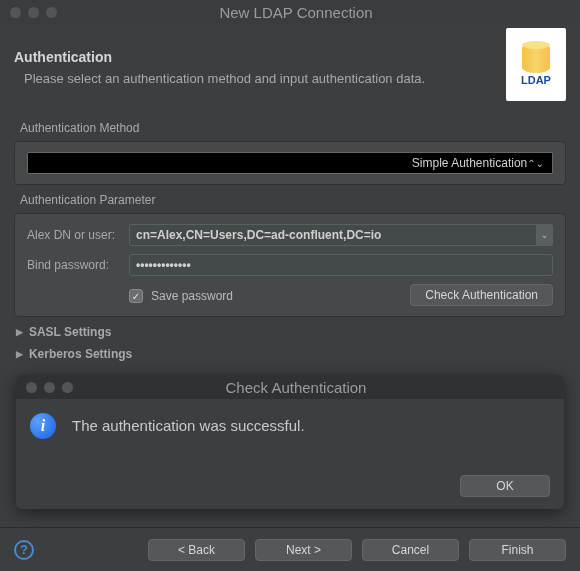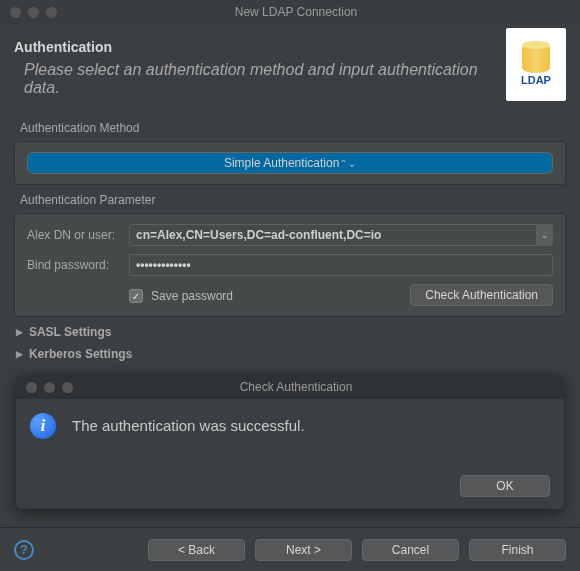--- a/index.html
+++ b/index.html
@@ -1,32 +1,32 @@
 <!DOCTYPE html>
 <html><head>
 <meta charset="utf-8">
 <style>
   * { box-sizing: border-box; margin: 0; padding: 0; font-family: -apple-system, BlinkMacSystemFont, "Segoe UI", Arial, sans-serif; }
   body { width: 580px; height: 571px; background: #3c3f41; color: #bbbbbb; font-size: 12px; overflow: hidden; }
   .titlebar { height: 24px; background: #3a3d3f; display: flex; align-items: center; position: relative; }
   .traffic { display: flex; gap: 7px; padding-left: 10px; }
   .dot { width: 11px; height: 11px; border-radius: 50%; background: #555; }
-  .title-text { position: absolute; left: 12px; right: 0; text-align: center; color: #9b9b9b; font-size: 12px; pointer-events: none; }
+  .title-text { position: absolute; left: 12px; right: 0; text-align: center; color: #9b9b9b; font-size: 15px; pointer-events: none; }
   .header { background: #3c3f41; padding: 10px 14px 4px 14px; display: flex; align-items: center; justify-content: space-between; }
   .header-left { flex: 1; }
   .header h1 { color: #d6d6d6; font-size: 14px; font-weight: 600; margin-bottom: 6px; }
-  .header p { color: #a8a8a8; font-size: 16px; padding-left: 10px; font-style: italic; }
+  .header p { color: #a8a8a8; font-size: 13px; padding-left: 10px; }
   .ldap-icon { width: 60px; height: 73px; background: #fff; border-radius: 2px; display: flex; flex-direction: column; align-items: center; justify-content: center; margin-top: -6px; }
   .ldap-cyl { width: 28px; height: 30px; background: linear-gradient(90deg,#f6c043,#f4d46a,#f6c043); border-radius: 50% / 18%; position: relative; }
   .ldap-cyl::before { content:""; position:absolute; top:-2px; left:0; right:0; height:8px; background:#f7e08a; border-radius:50%; }
   .ldap-label { font-size: 11px; font-weight: 700; color: #1b4a9c; margin-top: 1px; }
   .content { padding: 8px 14px 0 14px; }
   .section-label { color: #a8a8a8; font-size: 12px; margin: 8px 0 6px 6px; }
   .panel { background: #45494a; border: 1px solid #323232; border-radius: 4px; padding: 10px 12px; }
-  .select { background: #0369a1; border: 1px solid #666; border-radius: 6px; color: #d0d0d0; height: 22px; display: flex; align-items: center; justify-content: center; padding: 0 8px; font-size: 12px; }
+  .select { background: #000000; border: 1px solid #666; border-radius: 1px; color: #d0d0d0; height: 22px; display: flex; align-items: center; justify-content: flex-end; padding: 0 8px; font-size: 12px; }
   .chev { color:#bbb; font-size:10px; }
   .form-row { display: flex; align-items: center; gap: 10px; margin-bottom: 8px; }
   .form-row label { width: 92px; text-align: left; color: #a8a8a8; }
   .text-input { flex:1; background: #44494a; border:1px solid #5a5f60; border-radius:3px; color:#cfcfcf; height:22px; padding:0 6px; font-size:12px;font-weight:bold; }
   .input-wrap { flex:1; position:relative; display:flex; }
   .input-arrow { width:16px; background:#5b5e5f; border:1px solid #5a5f60; border-left:none; border-radius:0 3px 3px 0; display:flex; align-items:center; justify-content:center; color:#bbb; font-size:9px; }
   .checkbox-row { display:flex; align-items:center; gap:8px; margin-left:102px; margin-top:2px; }
   .chk { width:14px; height:14px; background:#6b6f70; border:1px solid #888; border-radius:3px; display:flex; align-items:center; justify-content:center; color:#e6e6e6; font-size:10px; }
   .btn { background:#555758; border:1px solid #666; border-radius:4px; color:#d6d6d6; font-size:12px; height:22px; padding:0 14px; display:inline-flex; align-items:center; justify-content:center; cursor:default; }
   .param-footer { display:flex; justify-content:space-between; align-items:center; margin-top:8px; }

